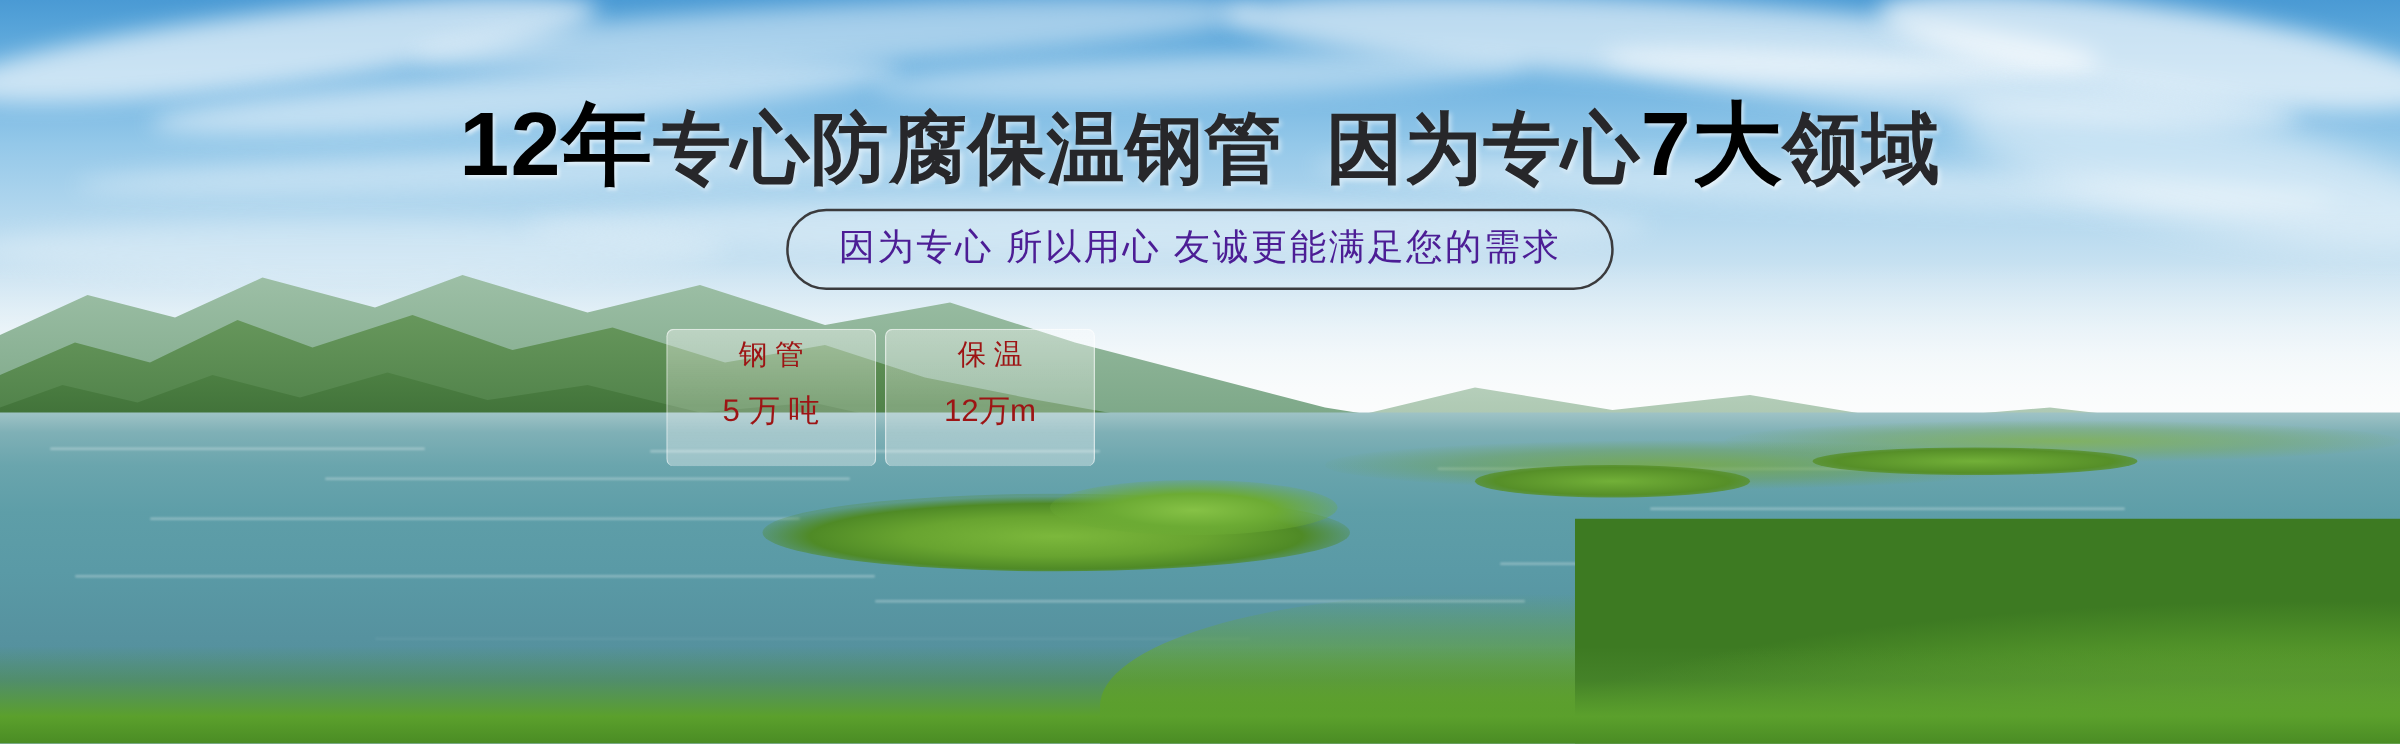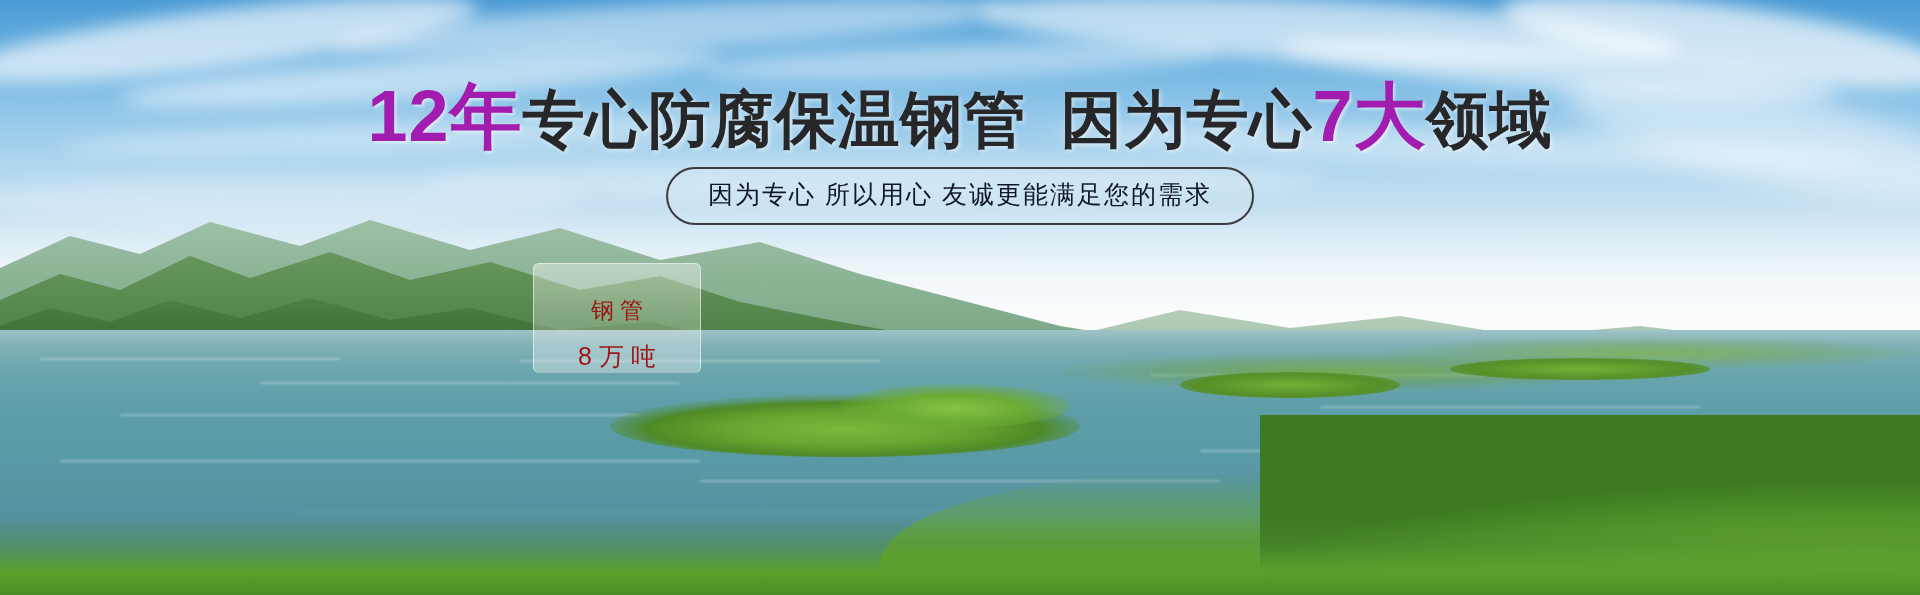--- a/index.html
+++ b/index.html
@@ -110,55 +110,55 @@
 
   .headline{
     position:absolute;left:0;top:80px;width:1920px;
     text-align:center;
     font-size:62px;line-height:1;
     font-weight:bold;
     letter-spacing:1px;
     white-space:nowrap;
   }
   .hl-red{
-    color:#a21caf;
+    color:#000000;
     font-size:72px;
     text-shadow:2px 2px 3px rgba(255,255,255,.55);
   }
   .hl-dark{
     color:#27272a;
     text-shadow:2px 2px 4px rgba(255,255,255,.5);
   }
   .hl-gap{display:inline-block;width:34px;}
 
   .pill{
     position:absolute;left:50%;top:167px;transform:translateX(-50%);
     border:2px solid #3b3b3d;
     border-radius:32px;
     padding:9px 40px 12px;
-    font-size:25px;
-    color:#0f172a;
+    font-size:29px;
+    color:#4c1d95;
     letter-spacing:2px;
     white-space:nowrap;
     background:rgba(255,255,255,.06);
   }
 
   .cards{
     position:absolute;left:533px;top:263px;
     display:flex;gap:7px;
   }
   .card{
     width:168px;height:110px;
     border-radius:6px;
     background:linear-gradient(to bottom,rgba(255,255,255,.40) 0%,rgba(255,255,255,.26) 55%,rgba(255,255,255,.34) 100%);
     border:1px solid rgba(255,255,255,.55);
     border-bottom:none;
     display:flex;flex-direction:column;align-items:center;
     justify-content:flex-start;
-    padding-top:35px;
+    padding-top:8px;
     box-sizing:border-box;
   }
   .card-label{
     font-size:23px;color:#9d1414;letter-spacing:6px;
     text-indent:6px;font-weight:normal;line-height:1;
   }
   .card-value{
     margin-top:22px;
     font-size:25px;color:#9d1414;line-height:1;white-space:nowrap;
   }
@@ -253,20 +253,24 @@
     </div>
 
     <div class="pill">
       <span>因为专心 所以用心  友诚更能满足您的需求</span>
     </div>
 
     <div class="cards">
 
       <div class="card">
         <div class="card-label">钢管</div>
-        <div class="card-value"><span>8 万 吨</span></div>
+        <div class="card-value"><span>5 万 吨</span></div>
       </div>
 
 
+      <div class="card">
+        <div class="card-label">保温</div>
+        <div class="card-value"><span>12万m</span></div>
+      </div>
 
     </div>
   </div>
 </div>
 
 </body></html>

